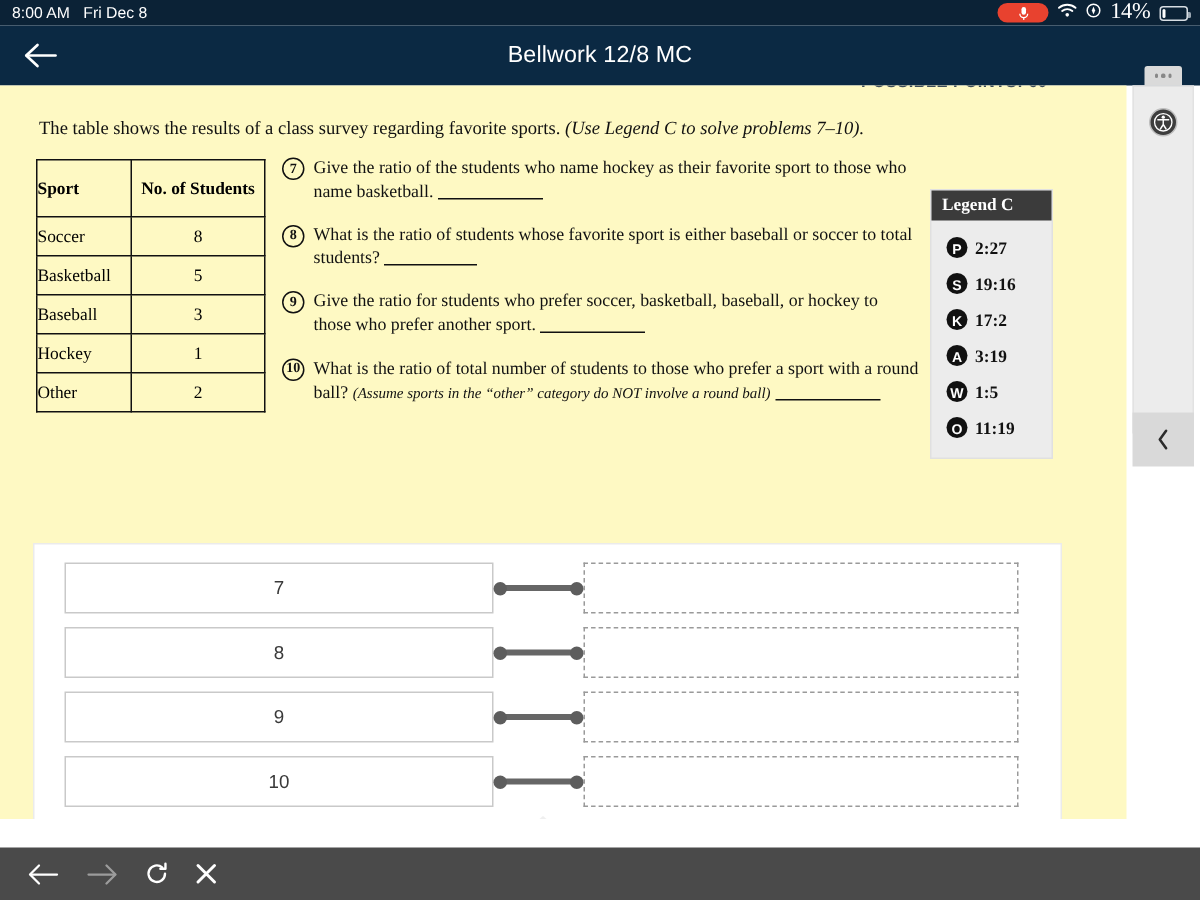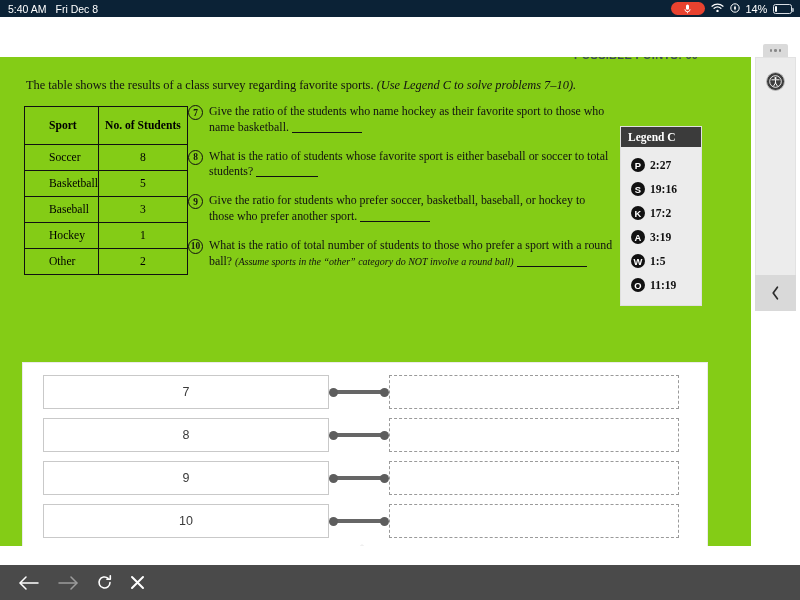--- a/index.html
+++ b/index.html
@@ -18,21 +18,21 @@
     display:flex; align-items:center; padding:0 8px;
     font-size:10.5px;
   }
   .sb-left { display:flex; align-items:center; gap:9px; }
   .sb-right { margin-left:auto; display:flex; align-items:center; gap:6px; }
   .mic-pill {
     background:#e8422f; border-radius:8px; width:34px; height:13px;
     display:flex; align-items:center; justify-content:center;
   }
   .mic-pill svg { display:block; }
-  .batt-pct { font-size:11px; letter-spacing:-0.2px; }
+  .batt-pct { font-size:15px; letter-spacing:-0.2px;font-family:Liberation Serif, serif; }
   .batt {
     width:19px; height:10px; border:1.2px solid #d7dde3; border-radius:2.5px;
     position:relative; display:inline-block;
   }
   .batt::after{
     content:""; position:absolute; right:-3px; top:3px; width:1.6px; height:4px;
     background:#9aa7b2; border-radius:0 1px 1px 0;
   }
   .batt > i { position:absolute; left:1px; top:1px; bottom:1px; width:2.4px; background:#ffffff; border-radius:1px; }
 
@@ -47,21 +47,21 @@
   }
   .title {
     position:absolute; left:0; right:0; text-align:center;
     color:#ffffff; font-size:15.5px; letter-spacing:0.1px;
     pointer-events:none;
   }
 
   
   .page {
     position:absolute; top:57px; left:0; width:751px; height:489px;
-    background:#84cc16; overflow:hidden;
+    background:#fef9c3; overflow:hidden;
   }
   .possible-points {
     position:absolute; top:-8px; left:574px; width:180px;
     color:#3b4a57; font-size:11px; font-weight:bold; letter-spacing:0.3px;
     white-space:nowrap; overflow:hidden; height:11px;
   }
 
   .intro {
     position:absolute; top:21px; left:26px; width:570px;
     font-family:"Liberation Serif", serif;
@@ -74,21 +74,21 @@
     position:absolute; top:49px; left:24px;
     border-collapse:collapse;
     font-family:"Liberation Serif", serif;
     font-size:11.6px; color:#000;
   }
   table.survey th, table.survey td {
     border:1.4px solid #111; padding:0;
     height:26px; vertical-align:middle;
   }
   table.survey th { font-weight:bold; }
-  table.survey th:nth-child(1), table.survey td:nth-child(1) { width:63px; padding-left:24px; text-align:left; }
+  table.survey th:nth-child(1), table.survey td:nth-child(1) { width:63px; padding-left:0; text-align:left; }
   table.survey th:nth-child(2), table.survey td:nth-child(2) { width:89px; text-align:center; }
   table.survey th:nth-child(2){ padding:12px 4px; }
 
   
   .questions { position:absolute; top:47px; left:188px; width:425px; }
   .q { display:flex; margin-bottom:13px; }
   .qnum {
     flex:0 0 auto; width:15px; height:15px; border:1.3px solid #111; border-radius:50%;
     font-family:"Liberation Serif", serif; font-size:9.4px; font-weight:bold;
     display:flex; align-items:center; justify-content:center; margin-right:6px; margin-top:1px;
@@ -186,21 +186,21 @@
   .bb-btn { display:flex; align-items:center; justify-content:center; cursor:pointer; }
   .bb-btn.dim { opacity:0.45; }
 </style>
 </head>
 <body>
 
 <div id="app">
 
   <div class="statusbar">
     <div class="sb-left">
-      <span>5:40 AM</span>
+      <span>8:00 AM</span>
       <span>Fri Dec 8</span>
     </div>
     <div class="sb-right">
       <span class="mic-pill">
         <svg width="7" height="10" viewBox="0 0 7 10">
             <rect x="2" y="0.6" width="3" height="5.2" rx="1.5" fill="#fff"></rect>
             <path d="M0.9 5.2a2.6 2.6 0 0 0 5.2 0" stroke="#fff" stroke-width="0.9" fill="none"></path>
             <rect x="3.1" y="7.6" width="0.8" height="1.7" fill="#fff"></rect>
           </svg>
       </span>
@@ -217,20 +217,29 @@
             <path d="M5 2.3 L6.1 5 L5 7.7 L3.9 5 Z" fill="#fff"></path>
           </svg>
       </span>
       <span class="batt-pct">14%</span>
       <span class="batt">
           <i></i>
         </span>
     </div>
   </div>
 
+  <div class="titlebar">
+    <div class="back-btn">
+      <svg width="24" height="18" viewBox="0 0 24 18">
+        <path d="M10 2 L2.5 9 L10 16" stroke="#fff" stroke-width="1.8" fill="none" stroke-linecap="round" stroke-linejoin="round"></path>
+        <path d="M2.8 9 H22" stroke="#fff" stroke-width="1.8" stroke-linecap="round"></path>
+      </svg>
+    </div>
+    <div class="title">Bellwork 12/8 MC</div>
+  </div>
 
   <div class="page">
 
     <div class="possible-points">POSSIBLE POINTS: 60</div>
 
     <div class="intro">
       <span>The table shows the results of a class survey regarding favorite sports. </span><i>(Use Legend C to solve problems 7–10).</i>
     </div>
 
     <table class="survey">

